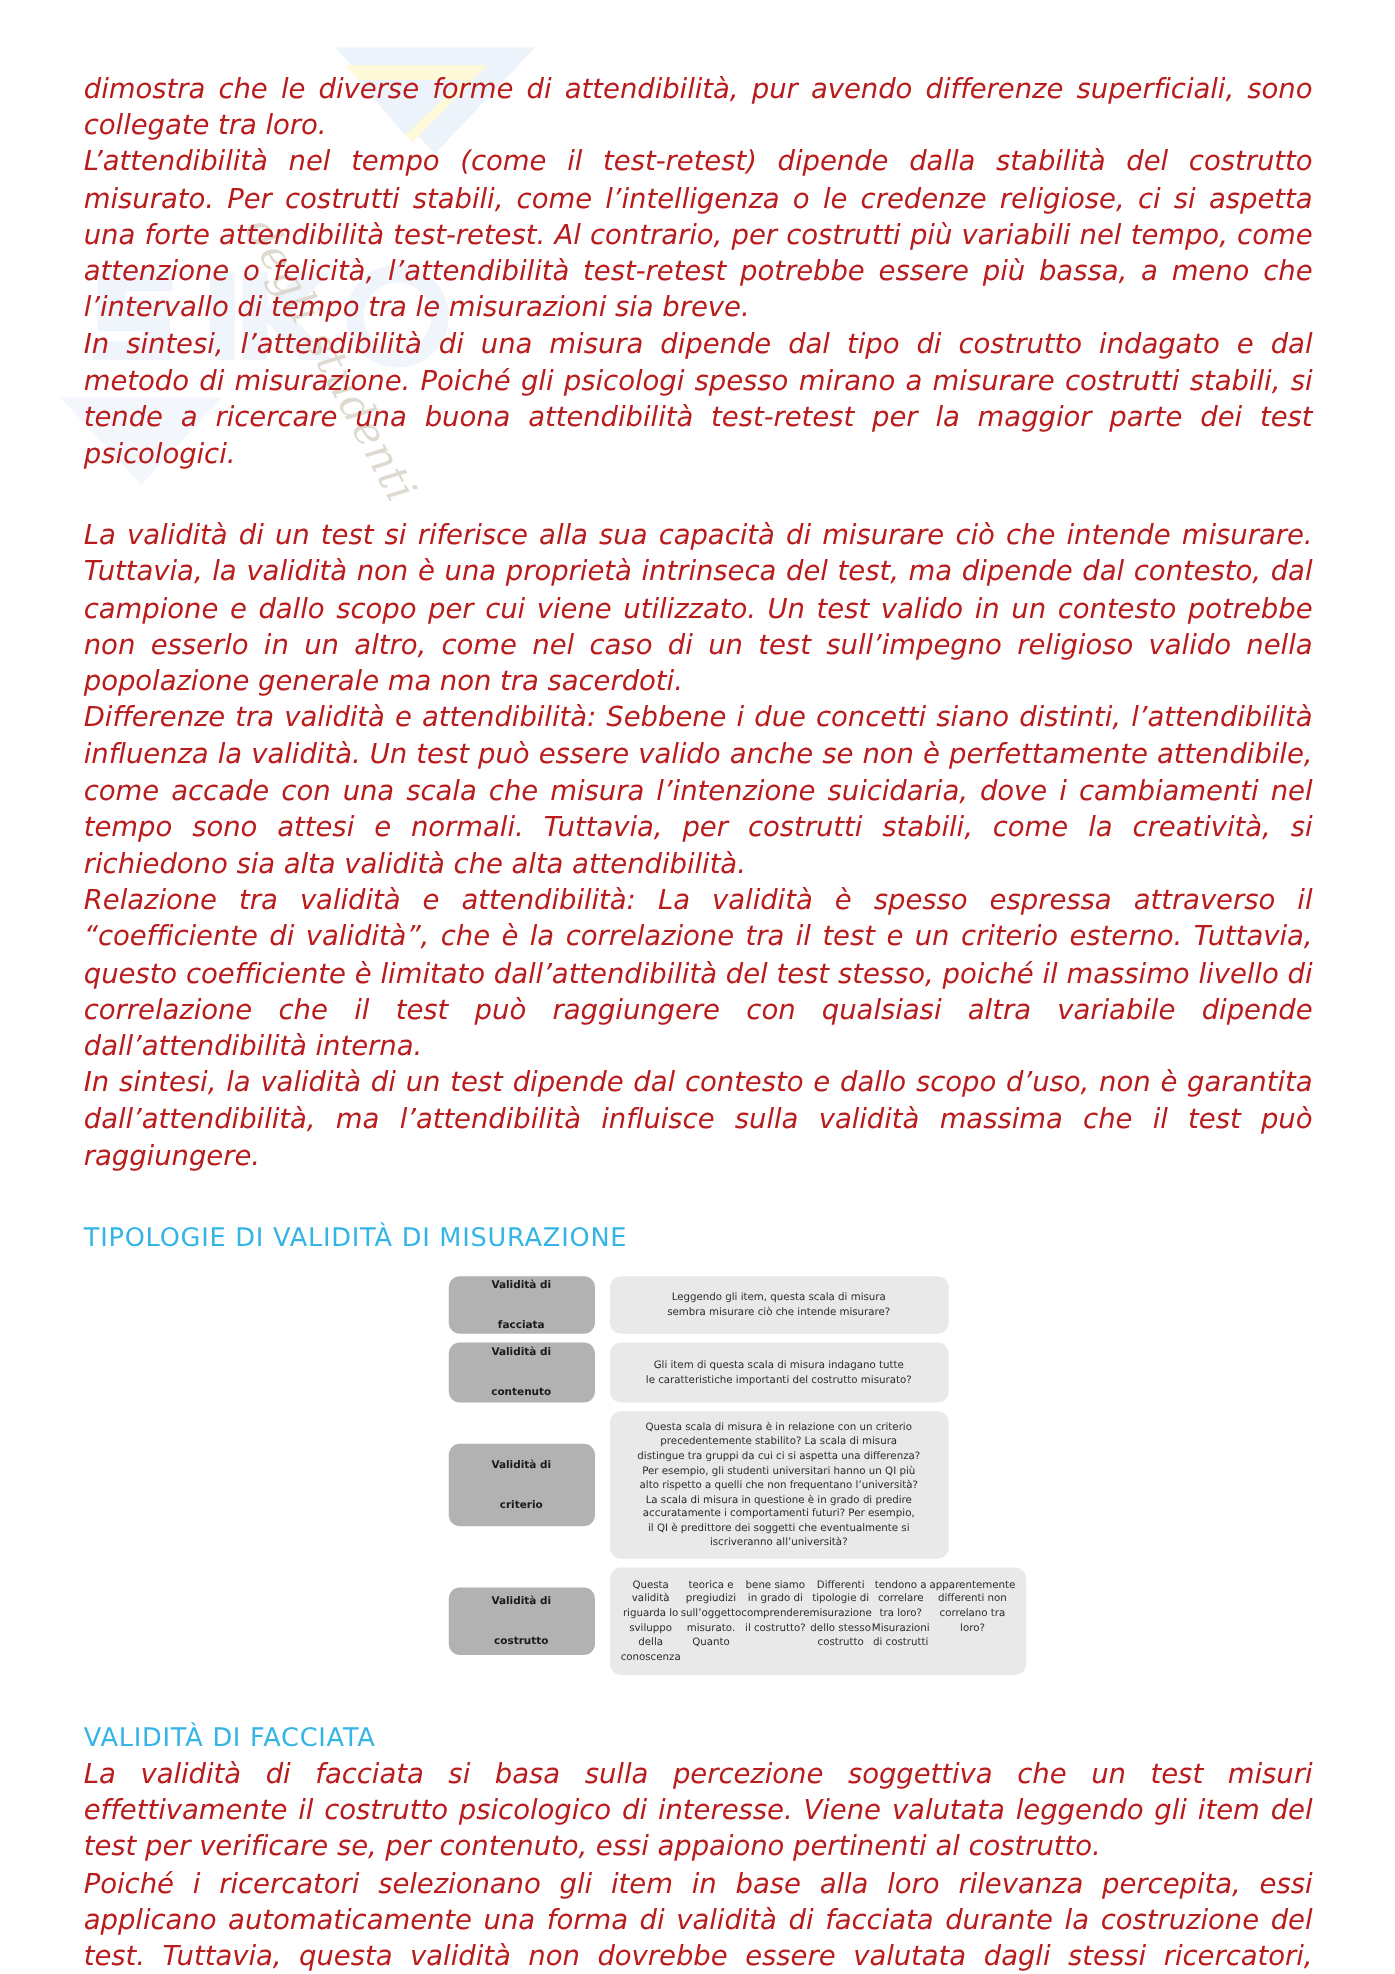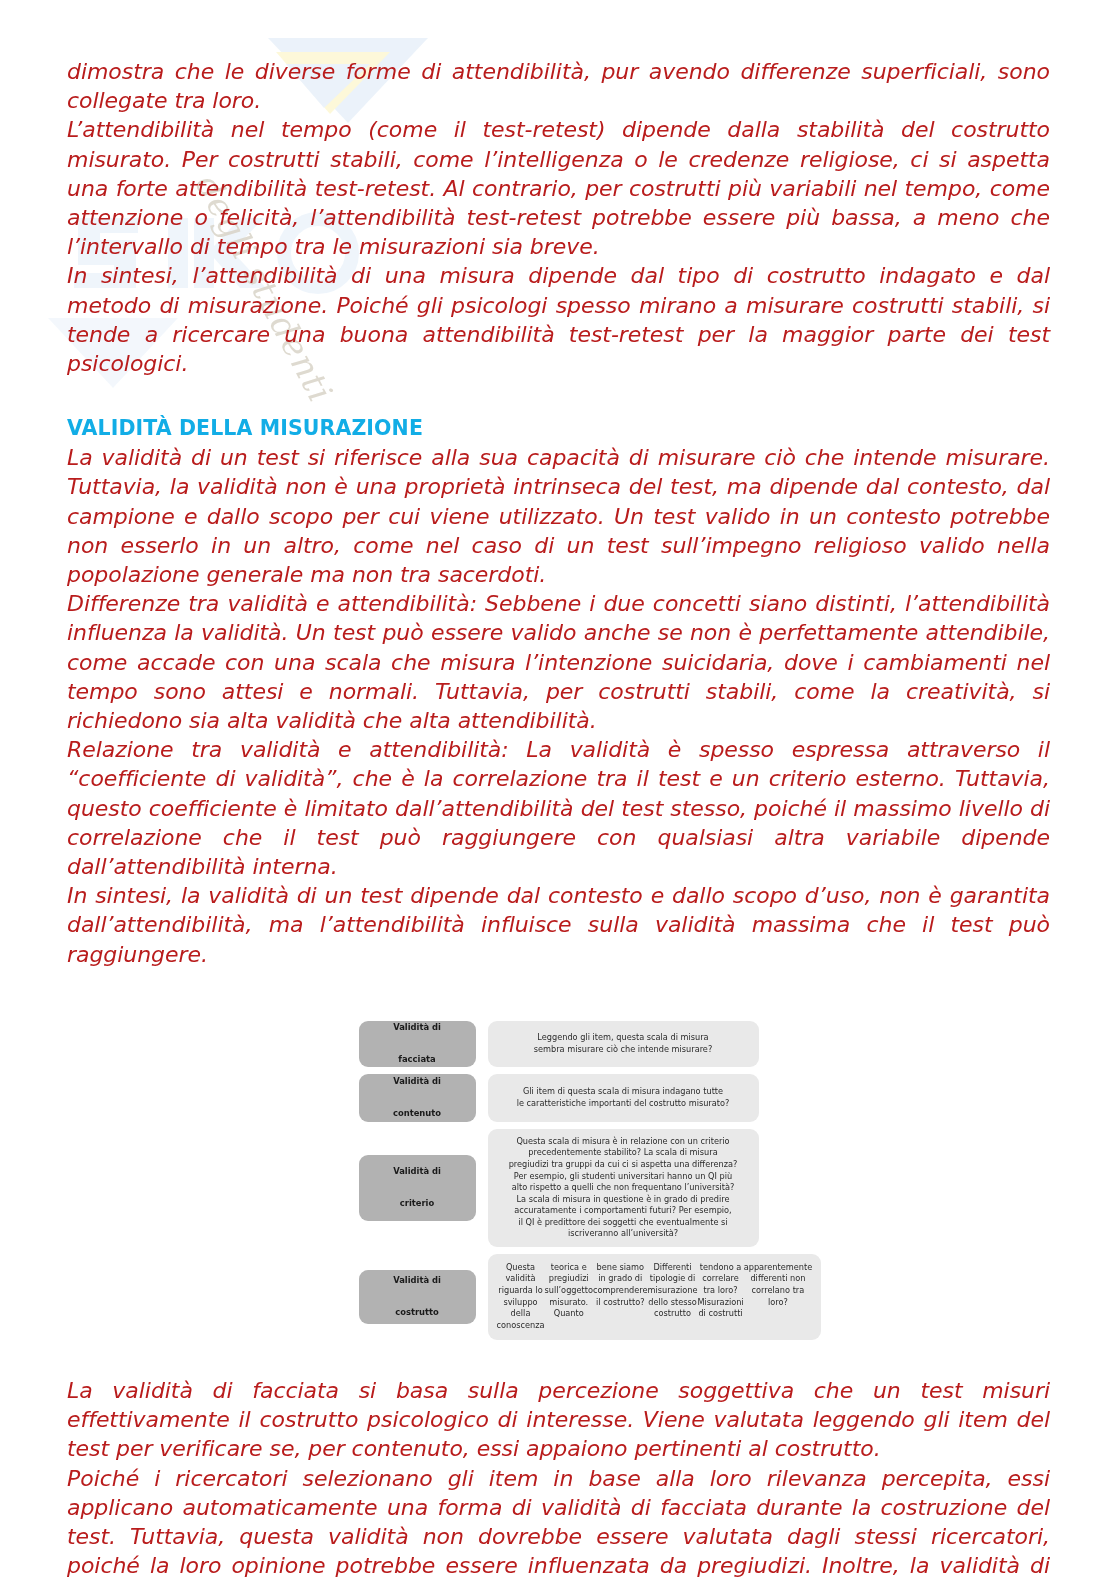--- a/index.html
+++ b/index.html
@@ -163,28 +163,28 @@
   <div class="content">
 
     <div style="height:57px"></div>
 
     <p class="body">dimostra che le diverse forme di attendibilità, pur avendo differenze superficiali, sono collegate tra loro.</p>
     <p class="body">L’attendibilità nel tempo (come il test-retest) dipende dalla stabilità del costrutto misurato. Per costrutti stabili, come l’intelligenza o le credenze religiose, ci si aspetta una forte attendibilità test-retest. Al contrario, per costrutti più variabili nel tempo, come attenzione o felicità, l’attendibilità test-retest potrebbe essere più bassa, a meno che l’intervallo di tempo tra le misurazioni sia breve.</p>
     <p class="body">In sintesi, l’attendibilità di una misura dipende dal tipo di costrutto indagato e dal metodo di misurazione. Poiché gli psicologi spesso mirano a misurare costrutti stabili, si tende a ricercare una buona attendibilità test-retest per la maggior parte dei test psicologici.</p>
 
     <div class="spacer-36"></div>
 
-    <h2 class="heading bold">VALIDITÀ DELLA MISURAZIONE</h2>
     <p class="body">La validità di un test si riferisce alla sua capacità di misurare ciò che intende misurare. Tuttavia, la validità non è una proprietà intrinseca del test, ma dipende dal contesto, dal campione e dallo scopo per cui viene utilizzato. Un test valido in un contesto potrebbe non esserlo in un altro, come nel caso di un test sull’impegno religioso valido nella popolazione generale ma non tra sacerdoti.</p>
     <p class="body">Differenze tra validità e attendibilità: Sebbene i due concetti siano distinti, l’attendibilità influenza la validità. Un test può essere valido anche se non è perfettamente attendibile, come accade con una scala che misura l’intenzione suicidaria, dove i cambiamenti nel tempo sono attesi e normali. Tuttavia, per costrutti stabili, come la creatività, si richiedono sia alta validità che alta attendibilità.</p>
     <p class="body">Relazione tra validità e attendibilità: La validità è spesso espressa attraverso il “coefficiente di validità”, che è la correlazione tra il test e un criterio esterno. Tuttavia, questo coefficiente è limitato dall’attendibilità del test stesso, poiché il massimo livello di correlazione che il test può raggiungere con qualsiasi altra variabile dipende dall’attendibilità interna.</p>
     <p class="body">In sintesi, la validità di un test dipende dal contesto e dallo scopo d’uso, non è garantita dall’attendibilità, ma l’attendibilità influisce sulla validità massima che il test può raggiungere.</p>
 
     <div class="spacer-36"></div>
 
+    <h2 class="heading light">TIPOLOGIE DI VALIDITÀ DI MISURAZIONE</h2>
 
     <div class="spacer-16"></div>
 
     <div class="diagram">
 
       <div class="diagram-row row-facciata">
         <div class="dg-label">
           <span class="dg-line">Validità di</span>
           <span class="dg-line">facciata</span>
         </div>
@@ -206,21 +206,21 @@
       </div>
 
       <div class="diagram-row row-criterio">
         <div class="dg-label">
           <span class="dg-line">Validità di</span>
           <span class="dg-line">criterio</span>
         </div>
         <div class="dg-desc">
           <span class="dg-line">Questa scala di misura è in relazione con un criterio</span>
           <span class="dg-line">precedentemente stabilito? La scala di misura</span>
-          <span class="dg-line">pregiudizi tra gruppi da cui ci si aspetta una differenza?</span>
+          <span class="dg-line">distingue tra gruppi da cui ci si aspetta una differenza?</span>
           <span class="dg-line">Per esempio, gli studenti universitari hanno un QI più</span>
           <span class="dg-line">alto rispetto a quelli che non frequentano l’università?</span>
           <span class="dg-line">La scala di misura in questione è in grado di predire</span>
           <span class="dg-line">accuratamente i comportamenti futuri? Per esempio,</span>
           <span class="dg-line">il QI è predittore dei soggetti che eventualmente si</span>
           <span class="dg-line">iscriveranno all’università?</span>
         </div>
       </div>
 
       <div class="diagram-row row-costrutto">
@@ -235,17 +235,18 @@
           <span class="dg-line">Differenti tipologie di misurazione dello stesso costrutto</span>
           <span class="dg-line">tendono a correlare tra loro? Misurazioni di costrutti</span>
           <span class="dg-line">apparentemente differenti non correlano tra loro?</span>
         </div>
       </div>
 
     </div>
 
     <div class="spacer-36"></div>
 
+    <h2 class="heading light">VALIDITÀ DI FACCIATA</h2>
     <p class="body">La validità di facciata si basa sulla percezione soggettiva che un test misuri effettivamente il costrutto psicologico di interesse. Viene valutata leggendo gli item del test per verificare se, per contenuto, essi appaiono pertinenti al costrutto.</p>
     <p class="body">Poiché i ricercatori selezionano gli item in base alla loro rilevanza percepita, essi applicano automaticamente una forma di validità di facciata durante la costruzione del test. Tuttavia, questa validità non dovrebbe essere valutata dagli stessi ricercatori, poiché la loro opinione potrebbe essere influenzata da pregiudizi. Inoltre, la validità di facciata è soggettiva, poiché ricercatori diversi potrebbero trarre conclusioni diverse sullo stesso test.</p>
 
   </div>
 </div>
 
 </body></html>

